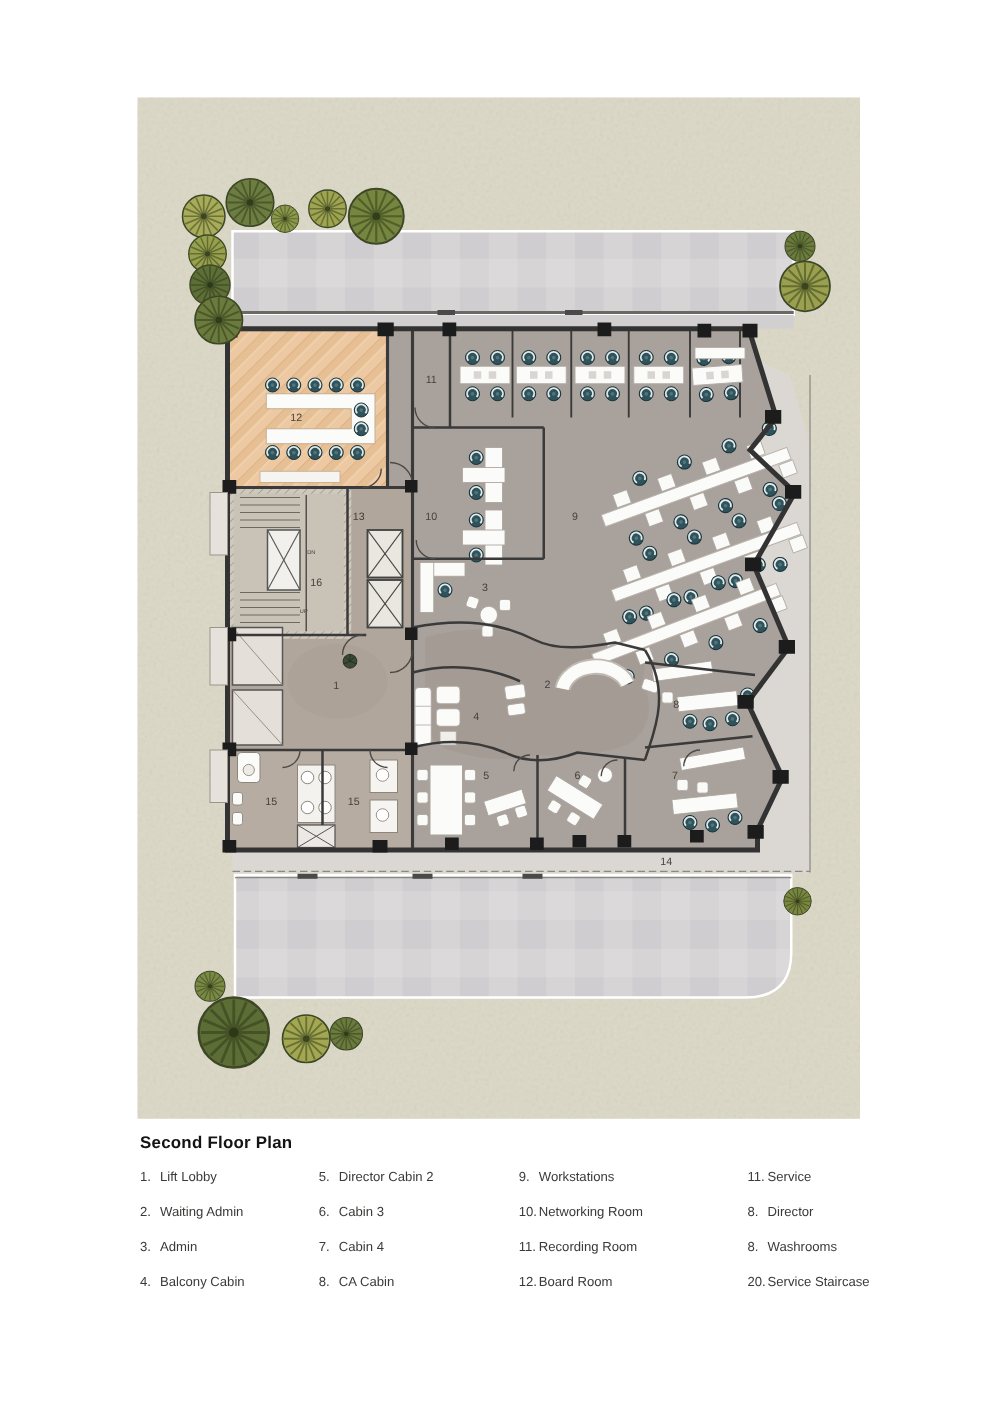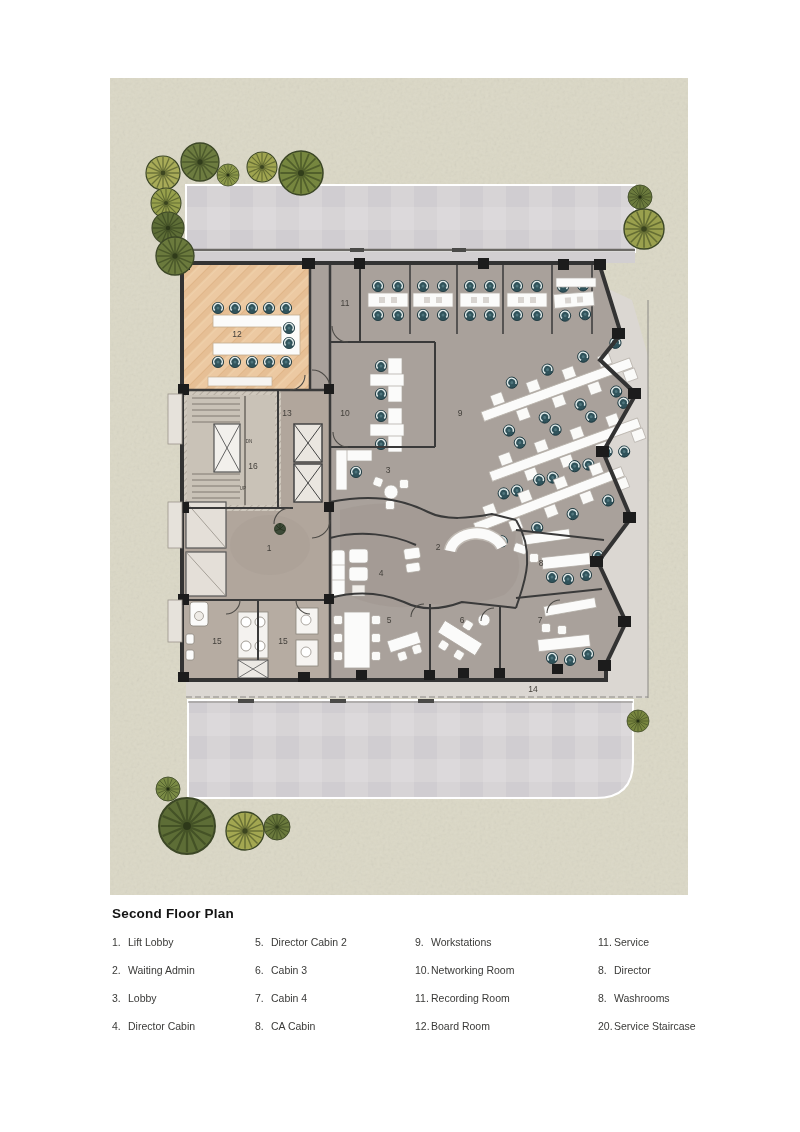--- a/index.html
+++ b/index.html
@@ -433,22 +433,22 @@
     <use href="#tree" transform="translate(638,721) scale(1.1)" style="color:#78863f"></use>
   </g>
 </svg>
 
   <div class="legend">
     <div class="legend-title">Second Floor Plan</div>
     <div class="legend-grid">
       <div class="legend-col">
         <div class="legend-item"><span class="num">1.</span><span>Lift Lobby</span></div>
         <div class="legend-item"><span class="num">2.</span><span>Waiting Admin</span></div>
-        <div class="legend-item"><span class="num">3.</span><span>Lobby</span></div>
-        <div class="legend-item"><span class="num">4.</span><span>Director Cabin</span></div>
+        <div class="legend-item"><span class="num">3.</span><span>Admin</span></div>
+        <div class="legend-item"><span class="num">4.</span><span>Balcony Cabin</span></div>
       </div>
       <div class="legend-col">
         <div class="legend-item"><span class="num">5.</span><span>Director Cabin 2</span></div>
         <div class="legend-item"><span class="num">6.</span><span>Cabin 3</span></div>
         <div class="legend-item"><span class="num">7.</span><span>Cabin 4</span></div>
         <div class="legend-item"><span class="num">8.</span><span>CA Cabin</span></div>
       </div>
       <div class="legend-col">
         <div class="legend-item"><span class="num">9.</span><span>Workstations</span></div>
         <div class="legend-item"><span class="num">10.</span><span>Networking Room</span></div>

